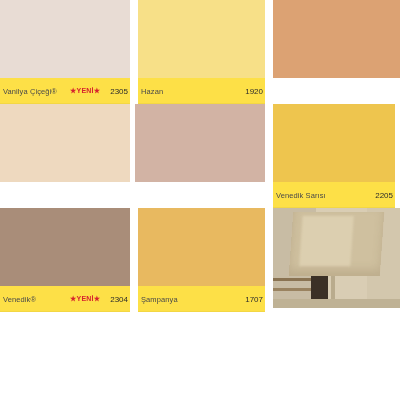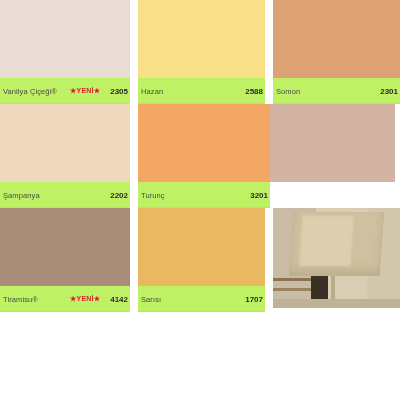--- a/index.html
+++ b/index.html
@@ -52,21 +52,21 @@
     overflow: hidden;
     background: #cfc3ab;
   }
 
   .label-row {
     position: relative;
     width: 100%;
     height: 26px;
     display: flex;
     align-items: center;
-    background: #bef264;
+    background: #fde047;
     box-sizing: border-box;
     padding: 0 2px 0 3px;
   }
 
   .name {
     font-size: 7.5px;
     color: #4a4a4a;
     letter-spacing: 0.1px;
     white-space: nowrap;
     flex: 0 0 auto;
@@ -78,21 +78,21 @@
     font-size: 7px;
     font-weight: bold;
     color: #d6232e;
     white-space: nowrap;
     letter-spacing: 0.2px;
     margin-right: 10px;
   }
 
   .code {
     font-size: 8px;
-    font-weight: bold;
+    font-weight: normal;
     color: #2b2b2b;
     white-space: nowrap;
     flex: 0 0 auto;
     text-align: right;
   }
 
   
   .label-row::after {
     content: "";
     position: absolute;
@@ -187,72 +187,62 @@
       <span class="yeni">★YENİ★</span>
       <span class="code">2305</span>
     </div>
   </div>
 
   <div class="cell col-1">
     <div class="swatch" style="background: rgb(247, 224, 136);"></div>
     <div class="label-row">
       <span class="name">Hazan</span>
       <span class="spacer"></span>
-      <span class="code">2588</span>
+      <span class="code">1920</span>
     </div>
   </div>
 
   <div class="cell col-2">
     <div class="swatch" style="background: rgb(220, 162, 115);"></div>
-    <div class="label-row">
-      <span class="name">Somon</span>
-      <span class="spacer"></span>
-      <span class="code">2301</span>
-    </div>
   </div>
 
   <div class="cell col-0">
     <div class="swatch" style="background: rgb(238, 217, 191);"></div>
-    <div class="label-row">
-      <span class="name">Şampanya</span>
-      <span class="spacer"></span>
-      <span class="code">2202</span>
-    </div>
-  </div>
-
-
-  <div class="cell col-2">
-    <div class="swatch" style="background: rgb(244, 167, 101);"></div>
-    <div class="label-row">
-      <span class="name">Turunç</span>
-      <span class="spacer"></span>
-      <span class="code">3201</span>
-    </div>
-  </div>
+  </div>
+
+
 
   <div class="cell col-0">
     <div class="swatch" style="background: rgb(210, 179, 164);"></div>
   </div>
 
+  <div class="cell col-1">
+    <div class="swatch" style="background: rgb(238, 197, 78);"></div>
+    <div class="label-row">
+      <span class="name">Venedik Sarısı</span>
+      <span class="spacer"></span>
+      <span class="code">2205</span>
+    </div>
+  </div>
 
 
   <div class="cell col-0">
     <div class="swatch" style="background: rgb(169, 141, 121);"></div>
     <div class="label-row">
-      <span class="name">Tiramisu®</span>
+      <span class="name">Venedik®</span>
       <span class="spacer"></span>
       <span class="yeni">★YENİ★</span>
-      <span class="code">4142</span>
+      <span class="code">2304</span>
     </div>
   </div>
 
   <div class="cell col-1">
     <div class="swatch" style="background: rgb(232, 185, 96);"></div>
     <div class="label-row">
-      <span class="name">Sarısı</span>
+      <span class="name">Şampanya</span>
       <span class="spacer"></span>
       <span class="code">1707</span>
     </div>
   </div>
 
   <div class="cell col-2">
     <div class="photo">
       <div class="photo-inner">
         <div class="ph-wall-l"></div>
         <div class="ph-wall-r"></div>

